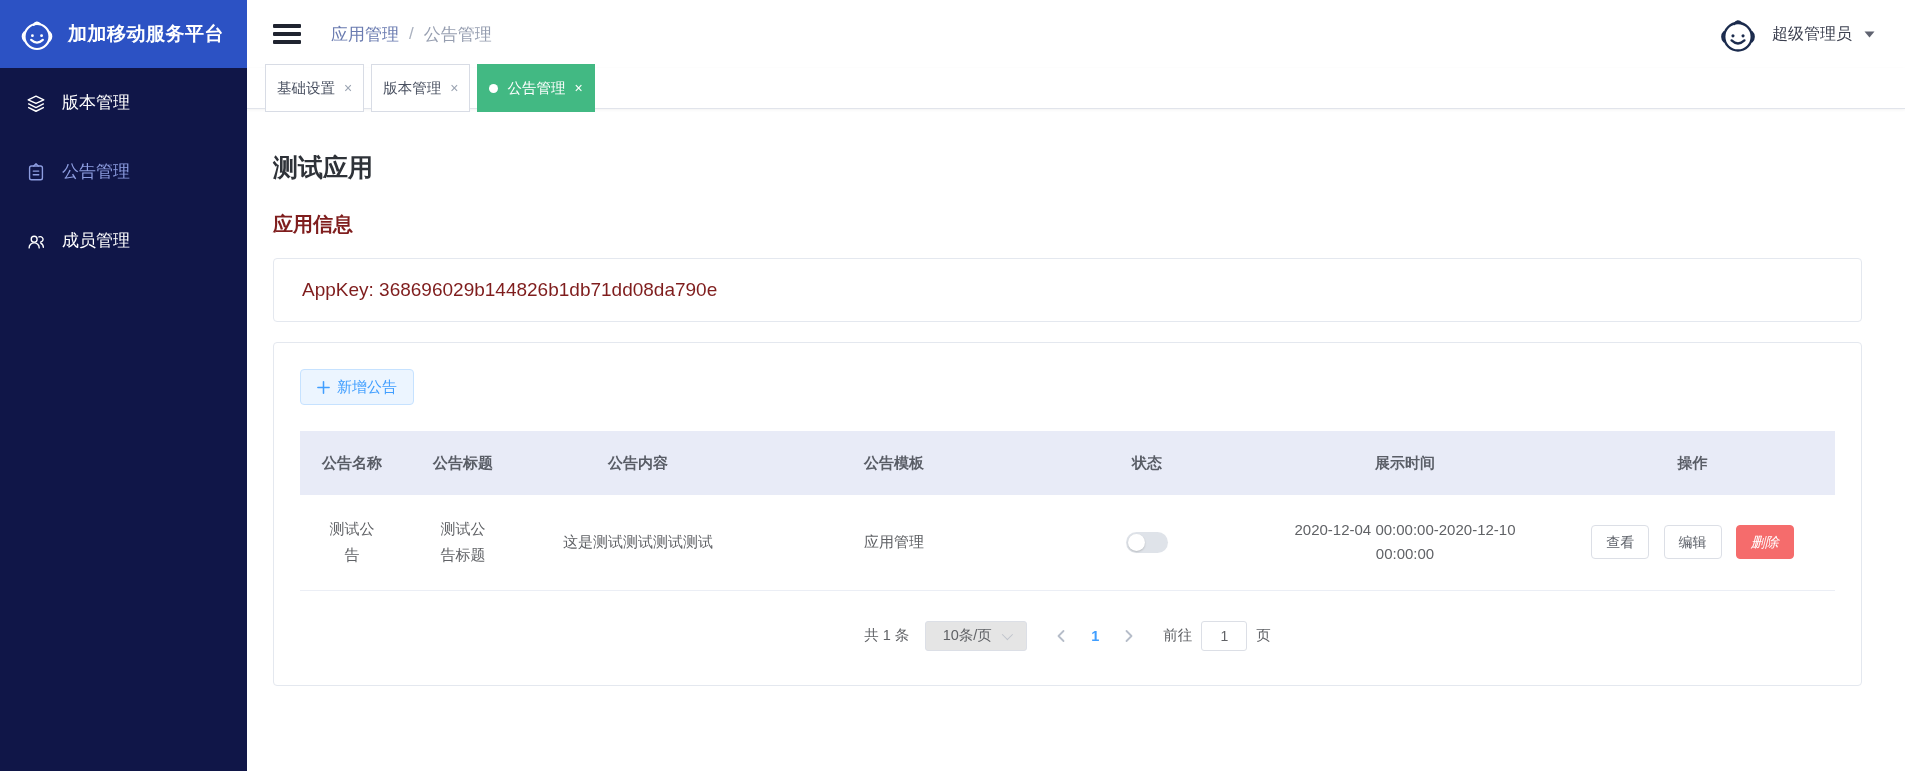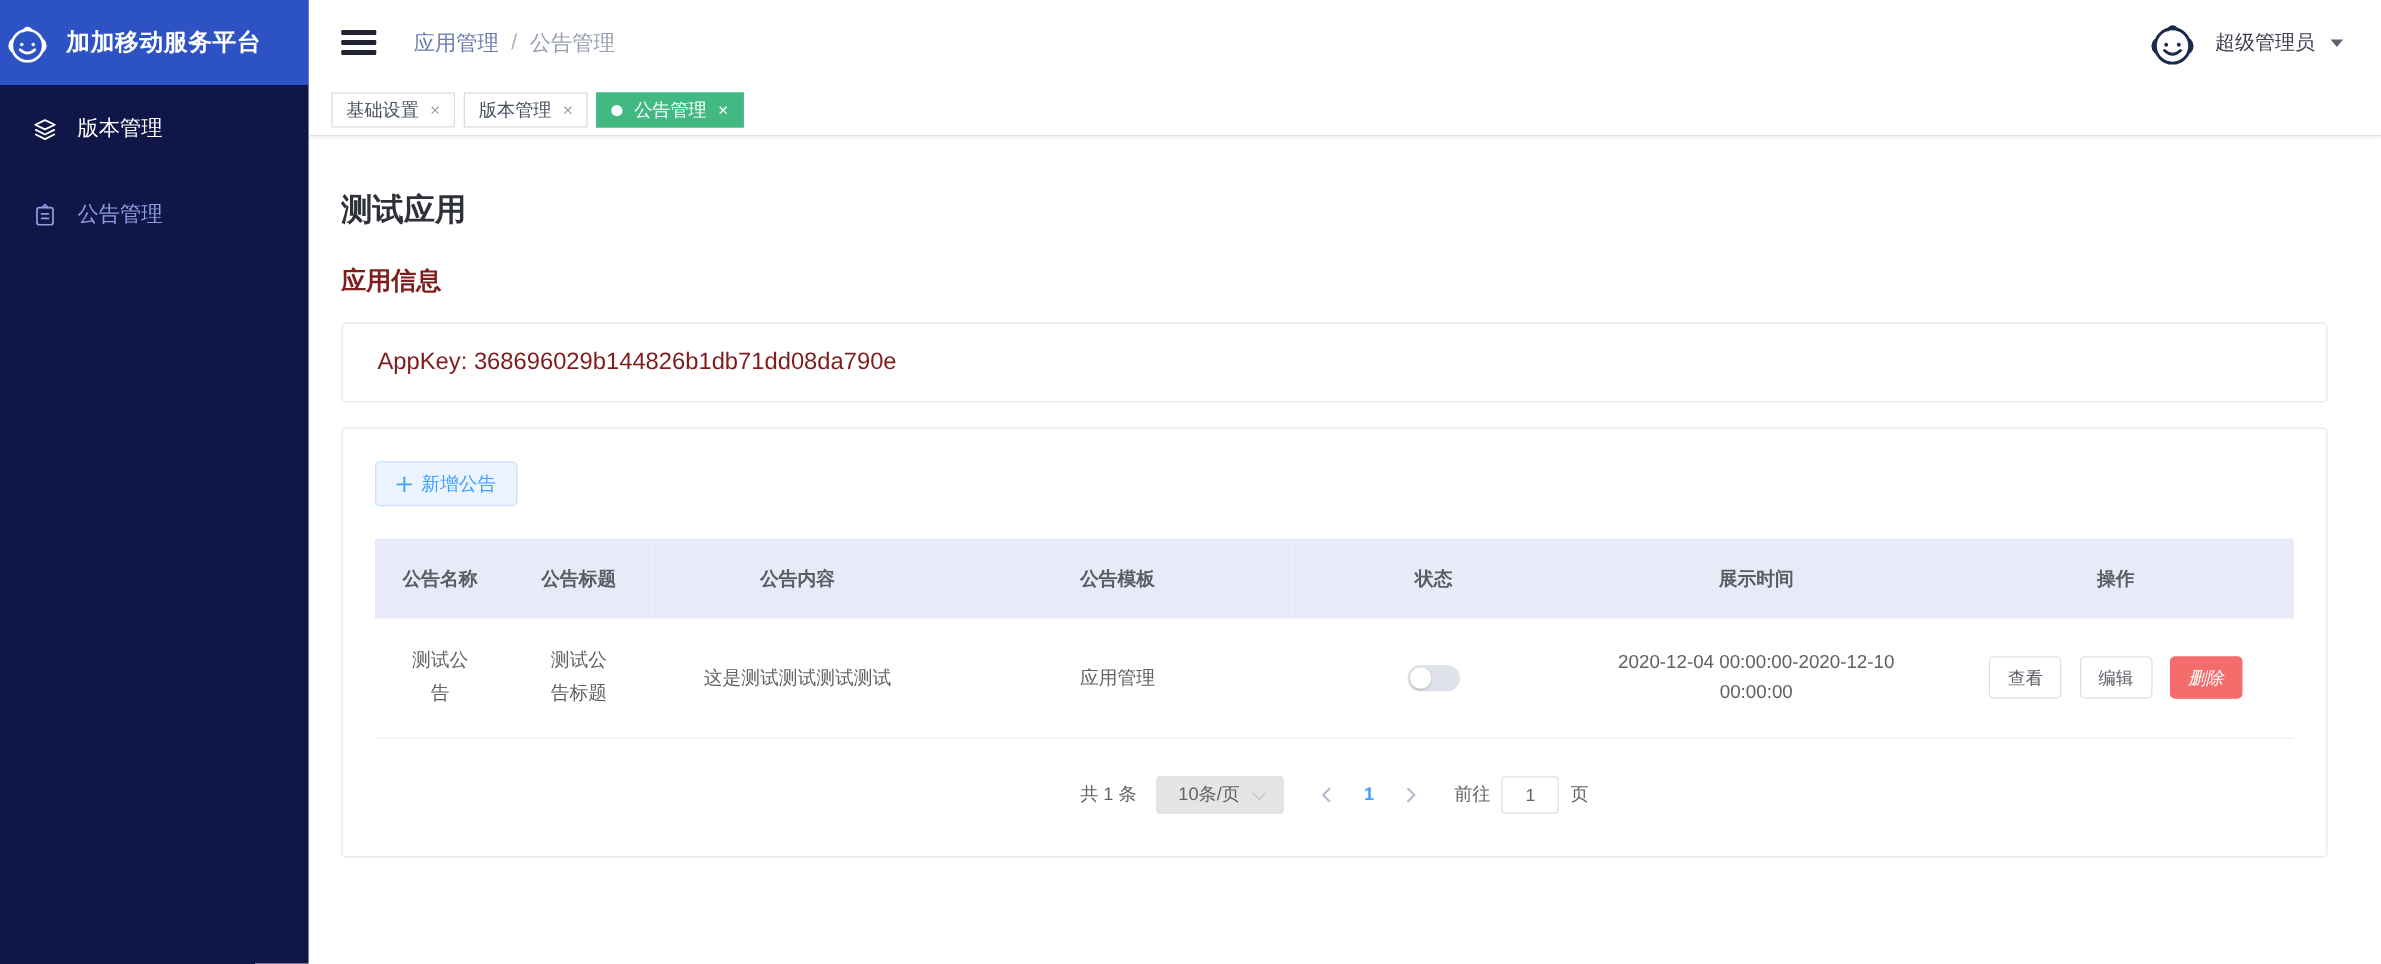--- a/index.html
+++ b/index.html
@@ -4,21 +4,21 @@
 <style>
   * { box-sizing: border-box; }
   html,body { margin:0; padding:0; }
   body {
     width:1905px; height:771px; overflow:hidden;
     font-family:"Liberation Sans","DejaVu Sans",sans-serif;
     background:#ffffff; display:flex;
   }
   
   .sidebar { width:247px; flex-shrink:0; background:#101648; display:flex; flex-direction:column; }
-  .logo-bar { height:68px; background:#2c52c4; display:flex; align-items:center; padding-left:2px; gap:11px; }
+  .logo-bar { height:68px; background:#2c52c4; display:flex; align-items:center; padding-left:17px; gap:11px; }
   .logo-bar .logo-icon { color:#ffffff; width:40px; height:40px; }
   .logo-title { color:#ffffff; font-size:19px; font-weight:bold; letter-spacing:.5px; white-space:nowrap; }
   .menu { display:flex; flex-direction:column; }
   .menu-item { height:69px; display:flex; align-items:center; padding-left:25px; gap:15px;
                color:#ffffff; font-size:17px; cursor:pointer; }
   .menu-item .mi-icon { width:22px; height:22px; flex-shrink:0; }
   .menu-item.active { color:#8d9de0; }
   
   .main-col { flex:1; display:flex; flex-direction:column; min-width:0; }
   
@@ -31,21 +31,21 @@
   .crumb-current { color:#969eb0; }
   .topbar-spacer { flex:1; }
   .user-area { display:flex; align-items:center; gap:12px; cursor:pointer; }
   .avatar-icon { width:44px; height:44px; color:#1b2b4d; }
   .user-name { font-size:16px; color:#3c4050; }
   .caret-down { width:11px; height:7px; }
   
   .tabbar { height:41px; background:#fff; border-bottom:1px solid #e1e4eb;
             box-shadow:0 1px 3px rgba(0,0,0,.05); display:flex; align-items:center;
             padding-left:18px; gap:7px; position:relative; z-index:2; }
-  .tab { height:28px; display:inline-flex; align-items:center; padding:0 11px; gap:9px;
+  .tab { height:48px; display:inline-flex; align-items:center; padding:0 11px; gap:9px;
          border:1px solid #d8dce5; background:#fff; color:#495060; font-size:14.5px; cursor:pointer; }
   .tab .tab-dot { width:9px; height:9px; border-radius:50%; background:#fff; display:none; }
   .tab .tab-close { font-size:14px; color:#9aa3b1; line-height:1; }
   .tab.active { background:#42b983; border-color:#42b983; color:#fff; }
   .tab.active .tab-dot { display:block; }
   .tab.active .tab-close { color:#fff; }
   
   .content { flex:1; padding:26px 43px 0 26px; overflow:hidden; background:#fff; }
   .page-title { font-size:25px; font-weight:bold; color:#2e3238; margin:16px 0 0; }
   .section-heading { font-size:20px; font-weight:bold; color:#7f1d1d; margin:27px 0 0; }
@@ -129,20 +129,31 @@
     <div class="menu-item active">
       <span class="mi-icon">
         <svg class="line-ic" viewBox="0 0 24 24" stroke-width="1.5">
           <rect x="5" y="5.5" width="14" height="15" rx="2"></rect>
           <path d="M9.5,5.5 L12,3 L14.5,5.5"></path>
           <path d="M9,11 L15,11"></path>
           <path d="M9,15 L15,15"></path>
         </svg>
       </span>
       <span>公告管理</span>
+    </div>
+    <div class="menu-item">
+      <span class="mi-icon">
+        <svg class="line-ic" viewBox="0 0 24 24" stroke-width="1.5">
+          <circle cx="10" cy="10" r="3.2"></circle>
+          <path d="M4.5,19.5 a5.5,5.5 0 0,1 11,0"></path>
+          <path d="M15.2,7.6 a3,3 0 1,1 1.6,5.6"></path>
+          <path d="M17.2,14.2 a5.2,5.2 0 0,1 2.8,4.6"></path>
+        </svg>
+      </span>
+      <span>成员管理</span>
     </div>
   </nav>
 </aside>
 
 <div class="main-col">
 
   <header class="topbar">
     <div class="hamburger">
       <span></span>
         <span></span>

